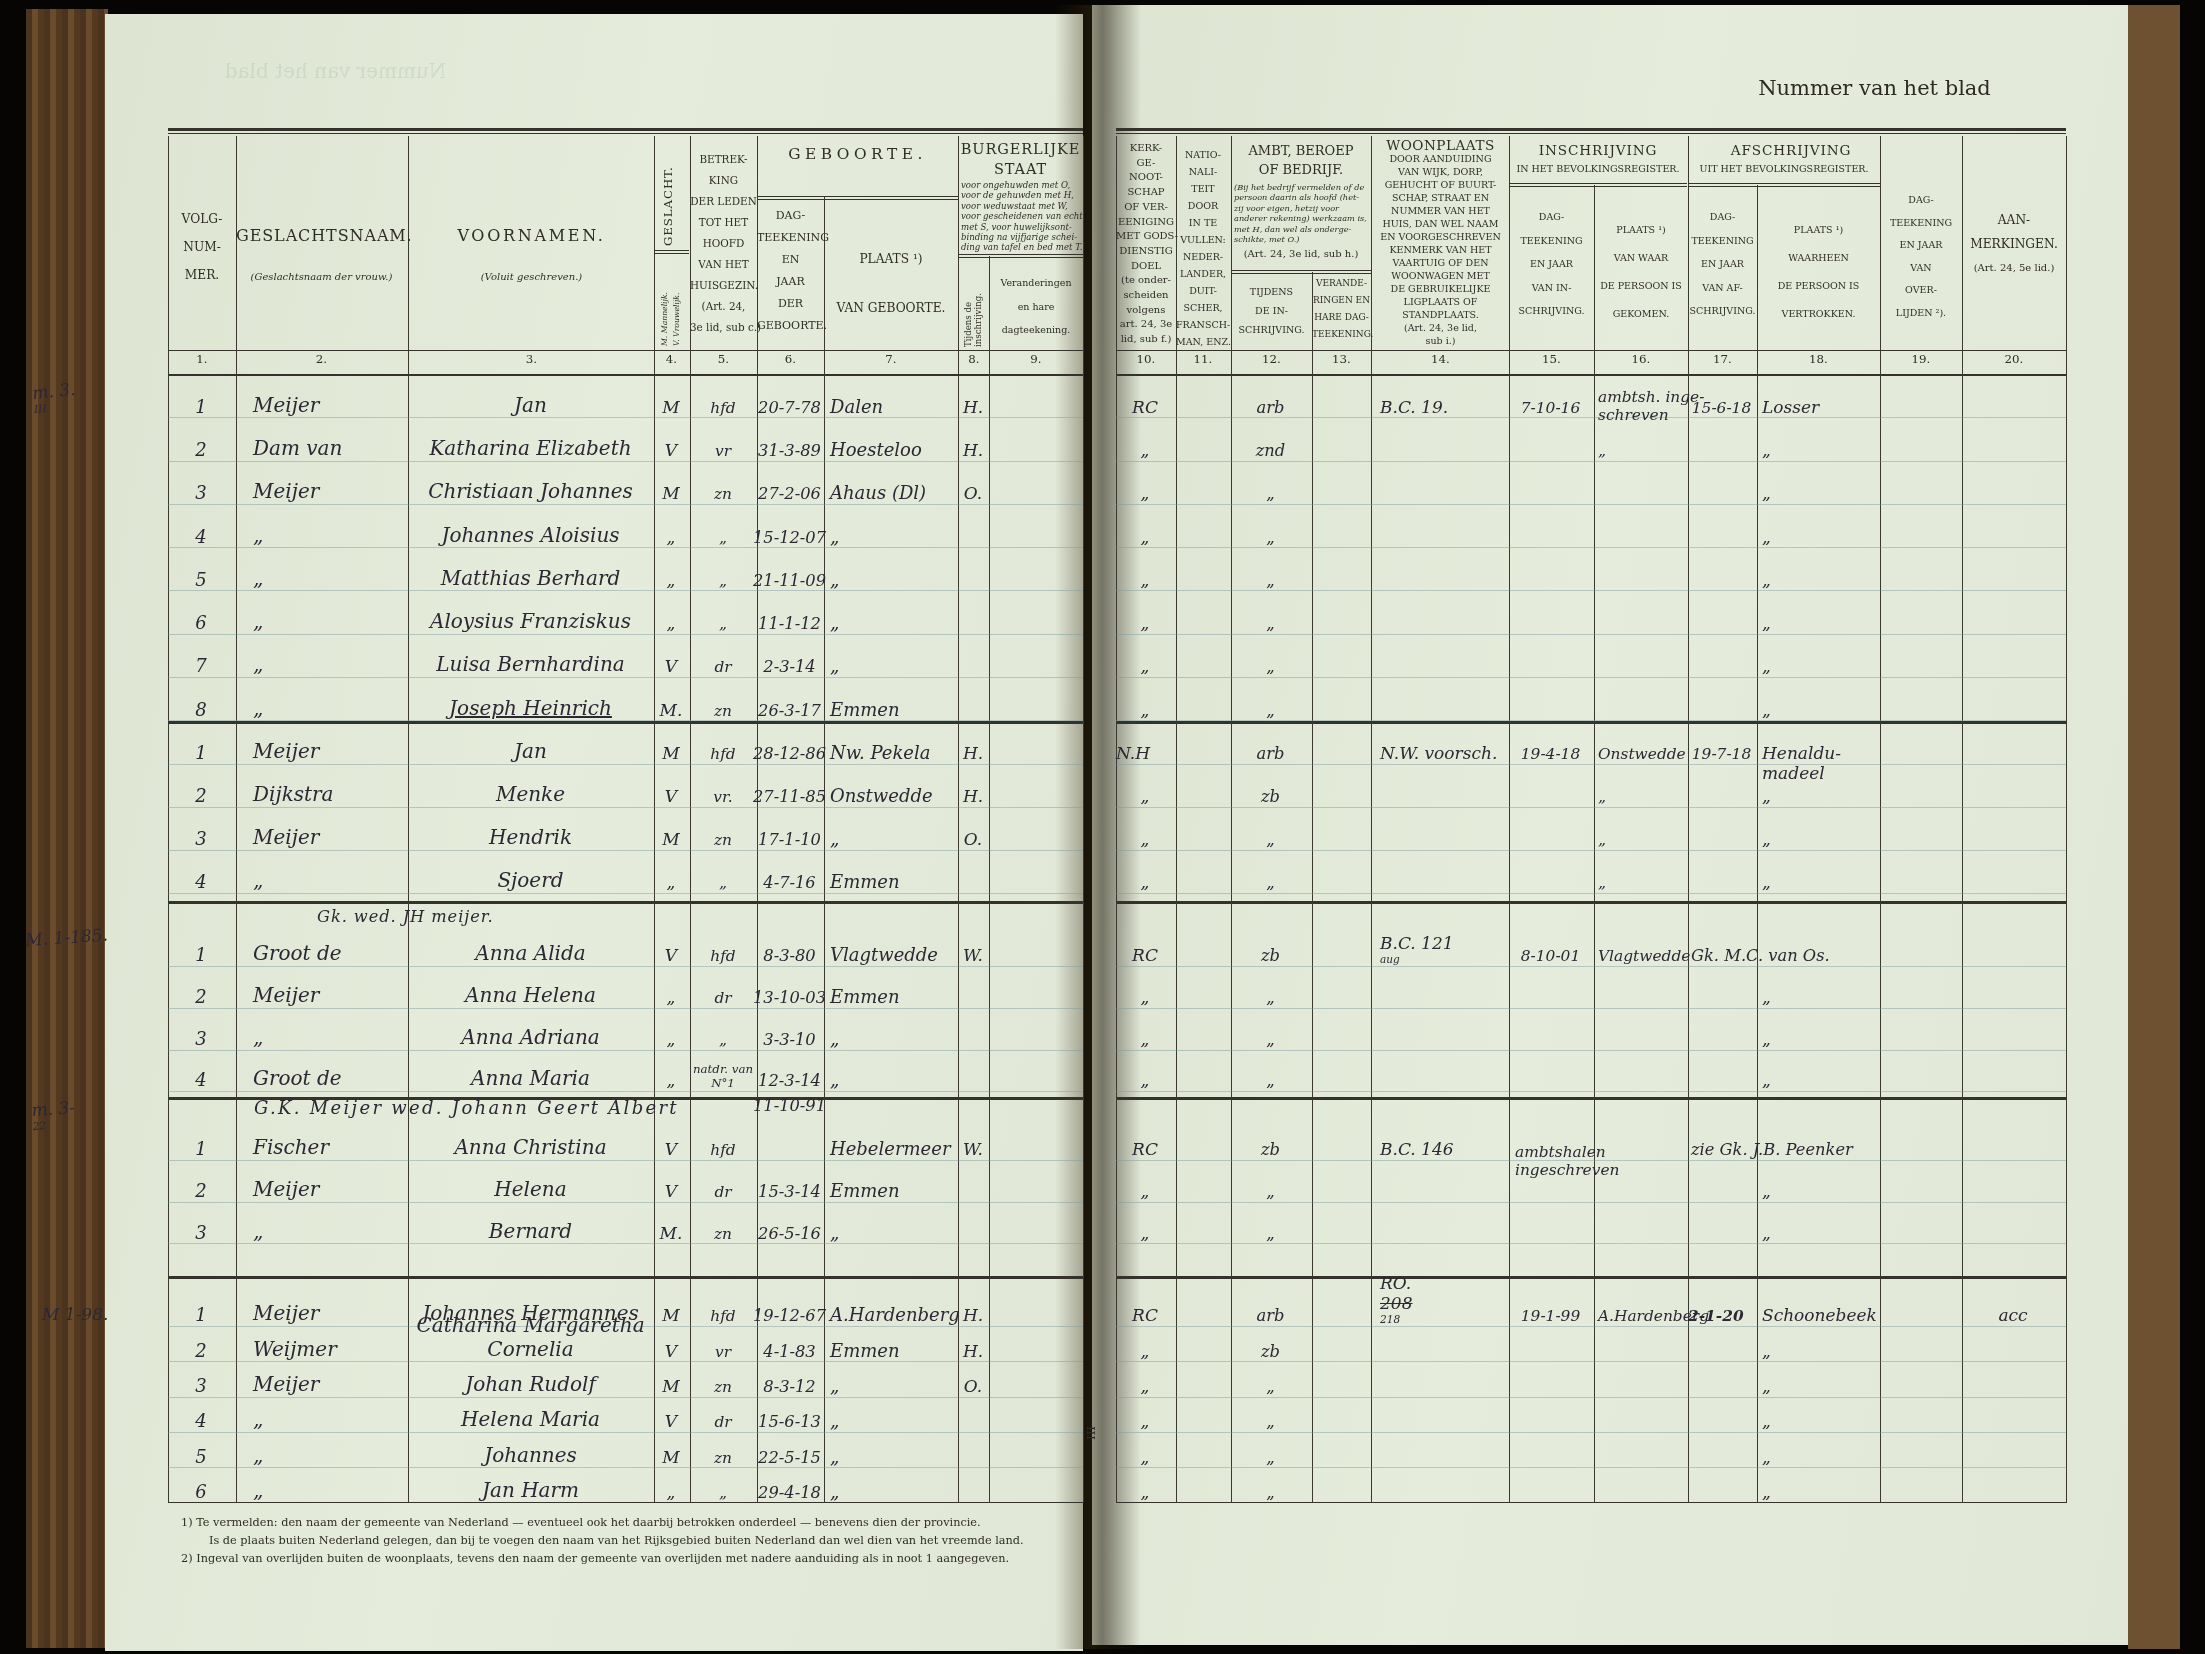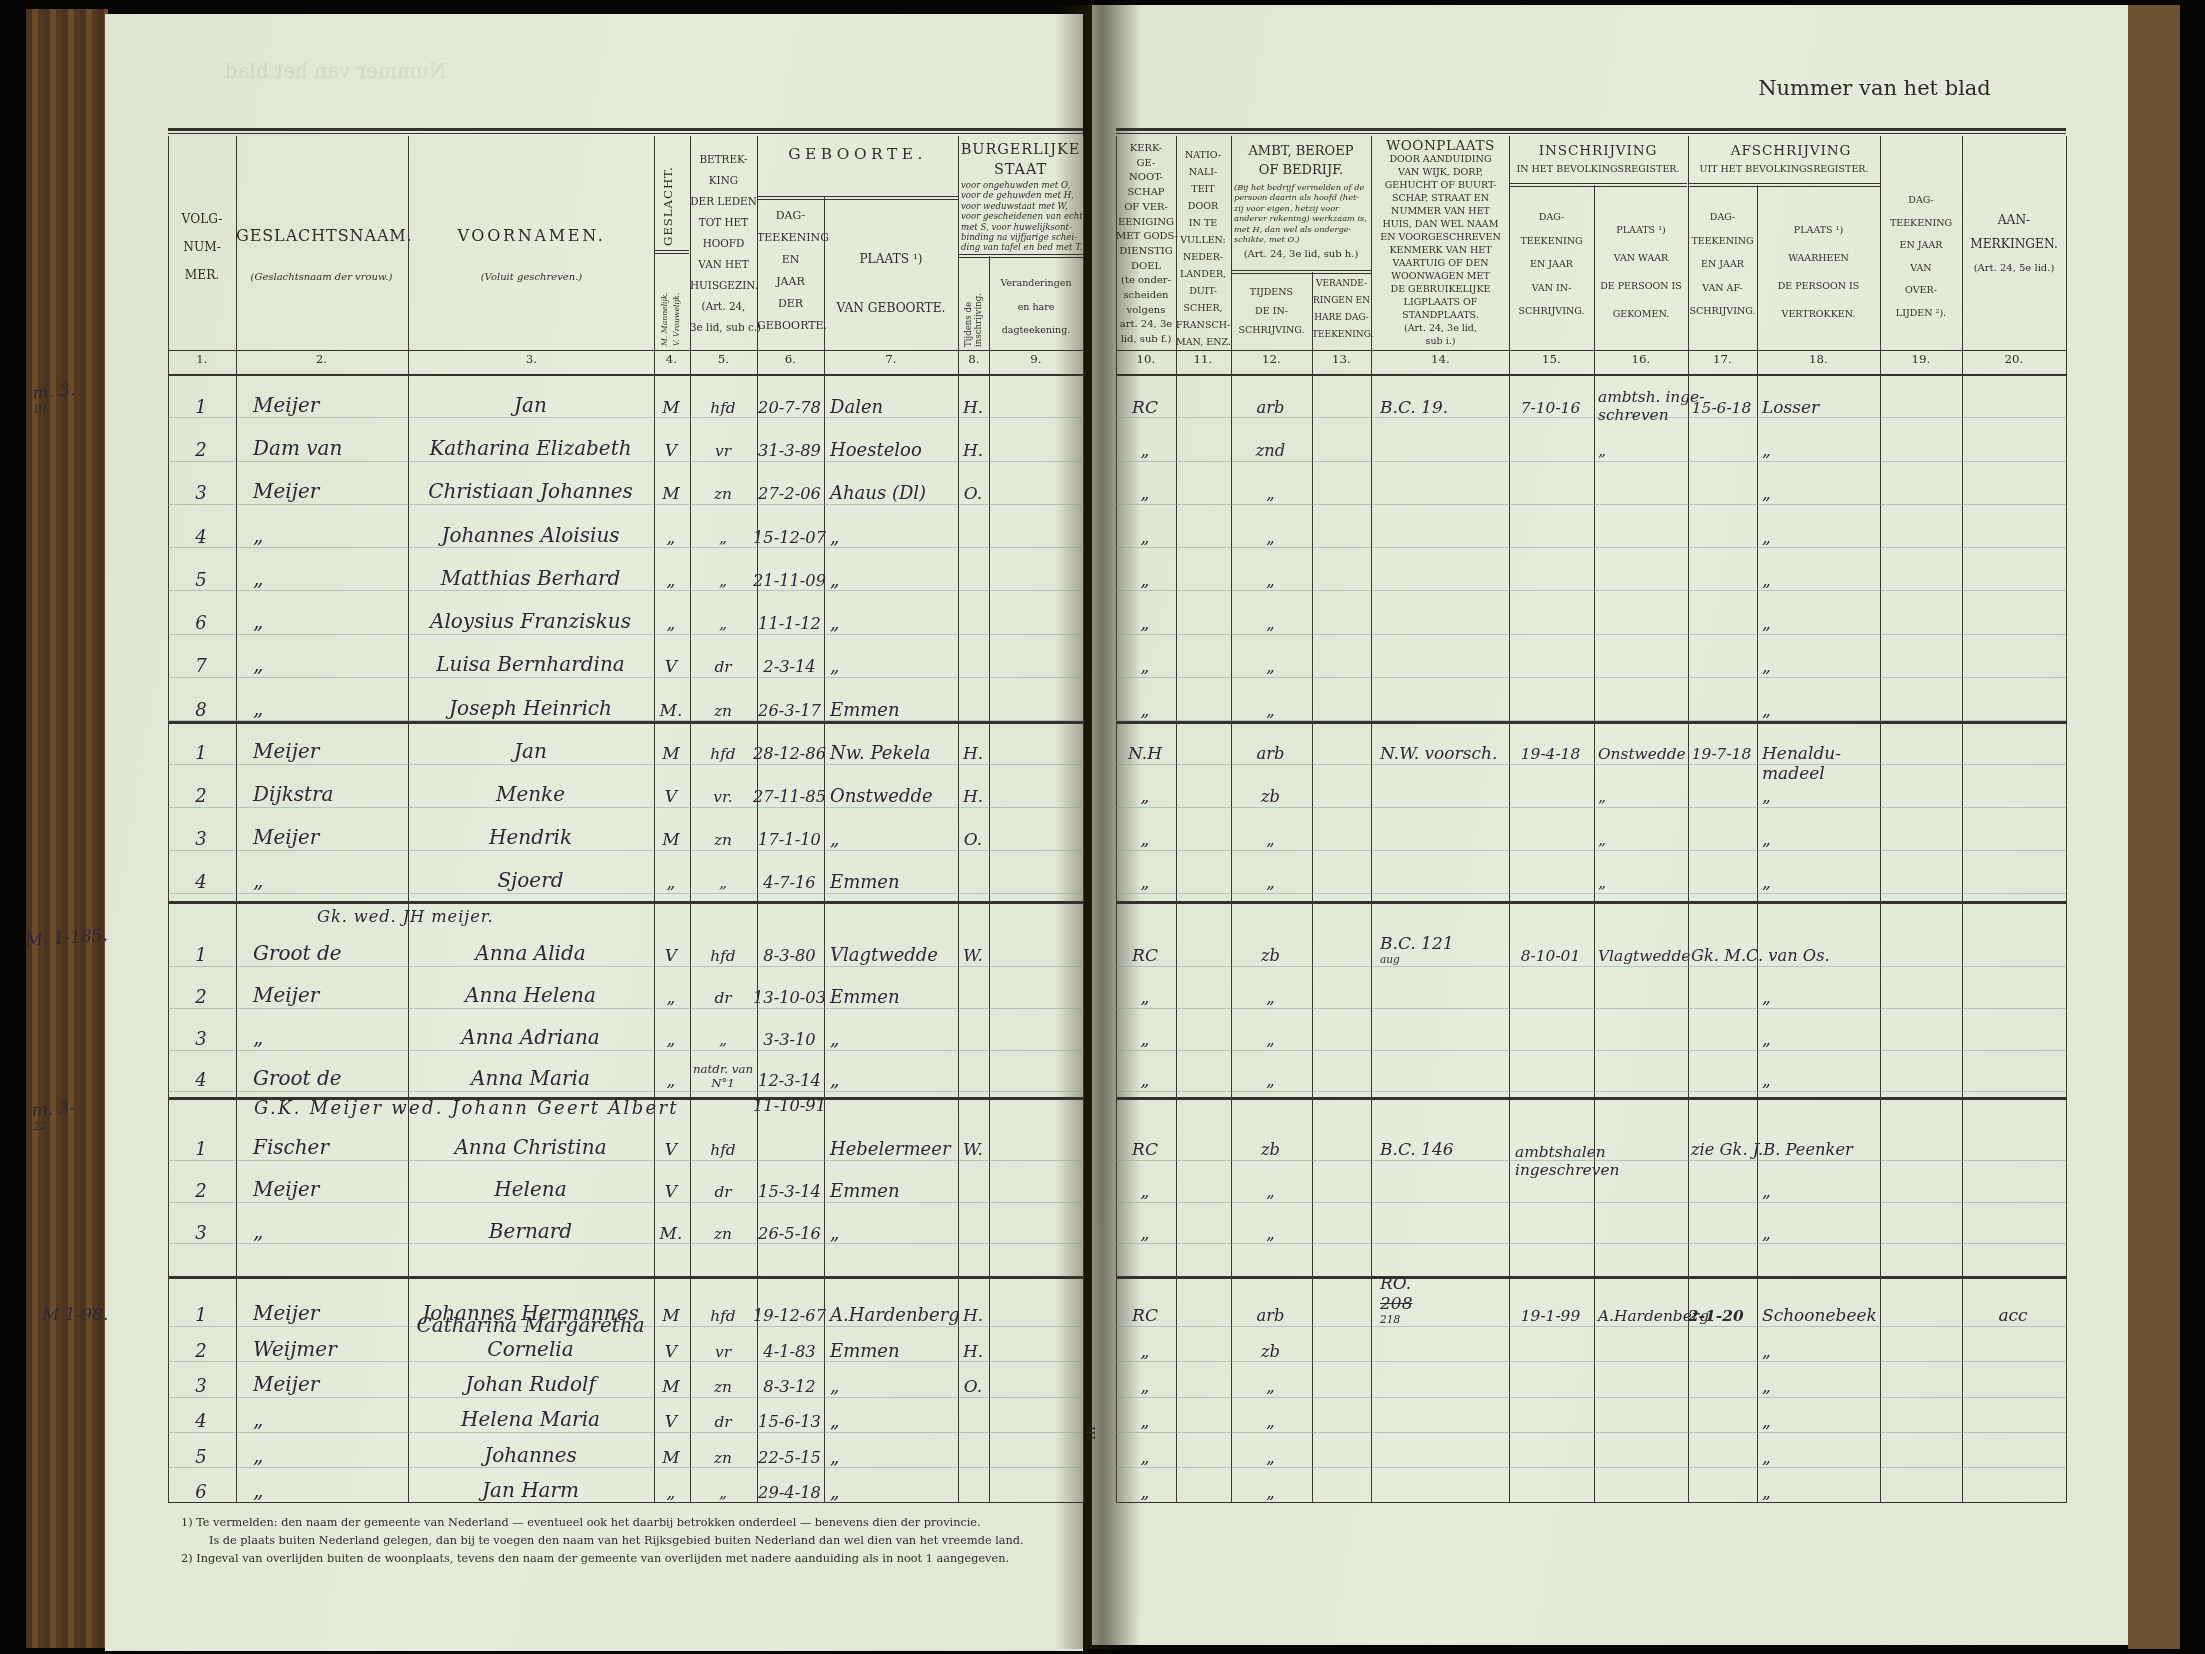--- a/index.html
+++ b/index.html
@@ -530,21 +530,21 @@
     </div>
     <div class="hw" style="left: 1762px; width: 116px; top: 635px; height: 41px; font-size: 17px; align-items: flex-start; padding-bottom: 2.7px;">
       <div>„</div>
     </div>
     <div class="hw" style="left: 168px; width: 66px; top: 679px; height: 41px; font-size: 18px; align-items: center; padding-bottom: 2.7px;">
       <div>8</div>
     </div>
     <div class="hw" style="left: 253px; width: 153px; top: 679px; height: 41px; font-size: 20px; align-items: flex-start; padding-bottom: 2.7px;">
       <div>„</div>
     </div>
-    <div class="hw" style="left: 408px; width: 245px; top: 679px; height: 41px; font-size: 20px; align-items: center; padding-bottom: 2.7px;">
+    <div class="hw" style="left: 408px; width: 245px; top: 679px; height: 41px; font-size: 20px; align-items: center; padding-bottom: 2.7px; text-decoration: underline;">
       <div>Joseph Heinrich</div>
     </div>
     <div class="hw" style="left: 654px; width: 34px; top: 679px; height: 41px; font-size: 17px; align-items: center; padding-bottom: 2.7px;">
       <div>M.</div>
     </div>
     <div class="hw" style="left: 690px; width: 66px; top: 679px; height: 41px; font-size: 15.4px; align-items: center; padding-bottom: 2.7px;">
       <div>zn</div>
     </div>
     <div class="hw" style="left: 757px; width: 65px; top: 679px; height: 41px; font-size: 16.3px; align-items: center; padding-bottom: 2.7px;">
       <div>26-3-17</div>
@@ -586,21 +586,21 @@
     </div>
     <div class="hw" style="left: 757px; width: 65px; top: 723px; height: 40px; font-size: 16.3px; align-items: center; padding-bottom: 2.7px;">
       <div>28-12-86</div>
     </div>
     <div class="hw" style="left: 830px; width: 125px; top: 723px; height: 40px; font-size: 18px; align-items: flex-start; padding-bottom: 2.7px;">
       <div>Nw. Pekela</div>
     </div>
     <div class="hw" style="left: 958px; width: 30px; top: 723px; height: 40px; font-size: 17px; align-items: center; padding-bottom: 2.7px;">
       <div>H.</div>
     </div>
-    <div class="hw" style="left: 1116px; width: 58px; top: 723px; height: 40px; font-size: 17px; align-items: center; padding-bottom: 2.7px;">
+    <div class="hw" style="left: 1116px; width: 58px; top: 723px; height: 40px; font-size: 17px; align-items: flex-start; padding-bottom: 2.7px;">
       <div>N.H</div>
     </div>
     <div class="hw" style="left: 1231px; width: 79px; top: 723px; height: 40px; font-size: 16.3px; align-items: center; padding-bottom: 2.7px;">
       <div>arb</div>
     </div>
     <div class="hw" style="left: 1380px; width: 128px; top: 723px; height: 40px; font-size: 17px; align-items: flex-start; padding-bottom: 2.7px;">N.W. voorsch.</div>
     <div class="hw" style="left: 1509px; width: 83px; top: 723px; height: 40px; font-size: 15.4px; align-items: center; padding-bottom: 2.7px;">
       <div>19-4-18</div>
     </div>
     <div class="hw" style="left: 1598px; width: 88px; top: 723px; height: 40px; font-size: 15.4px; align-items: flex-start; padding-bottom: 2.7px;">

